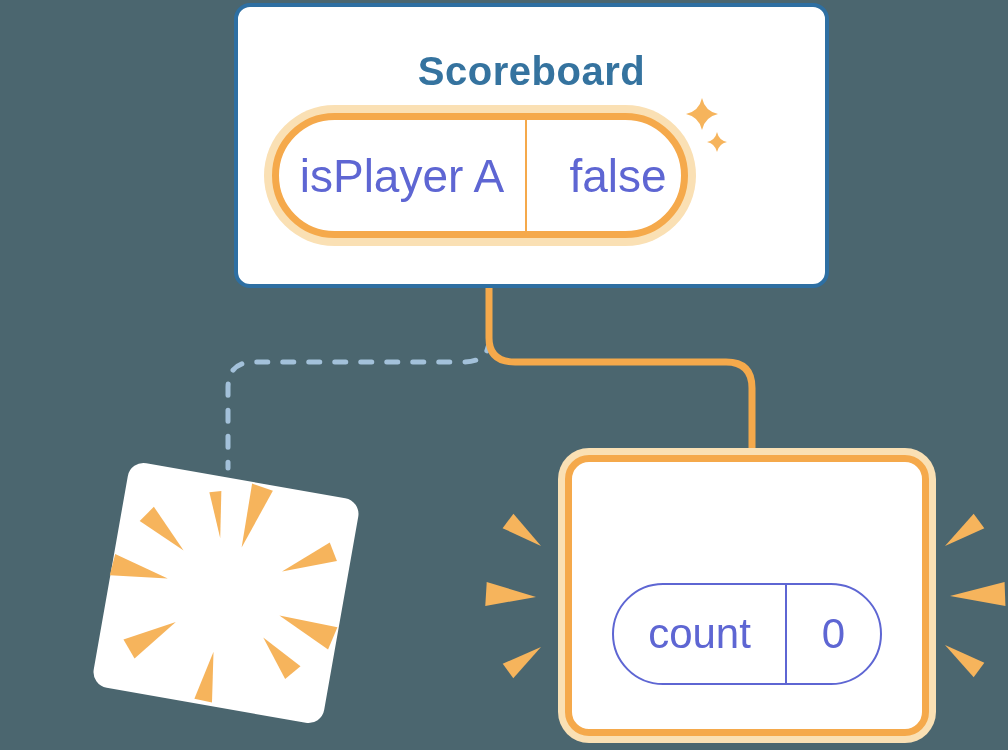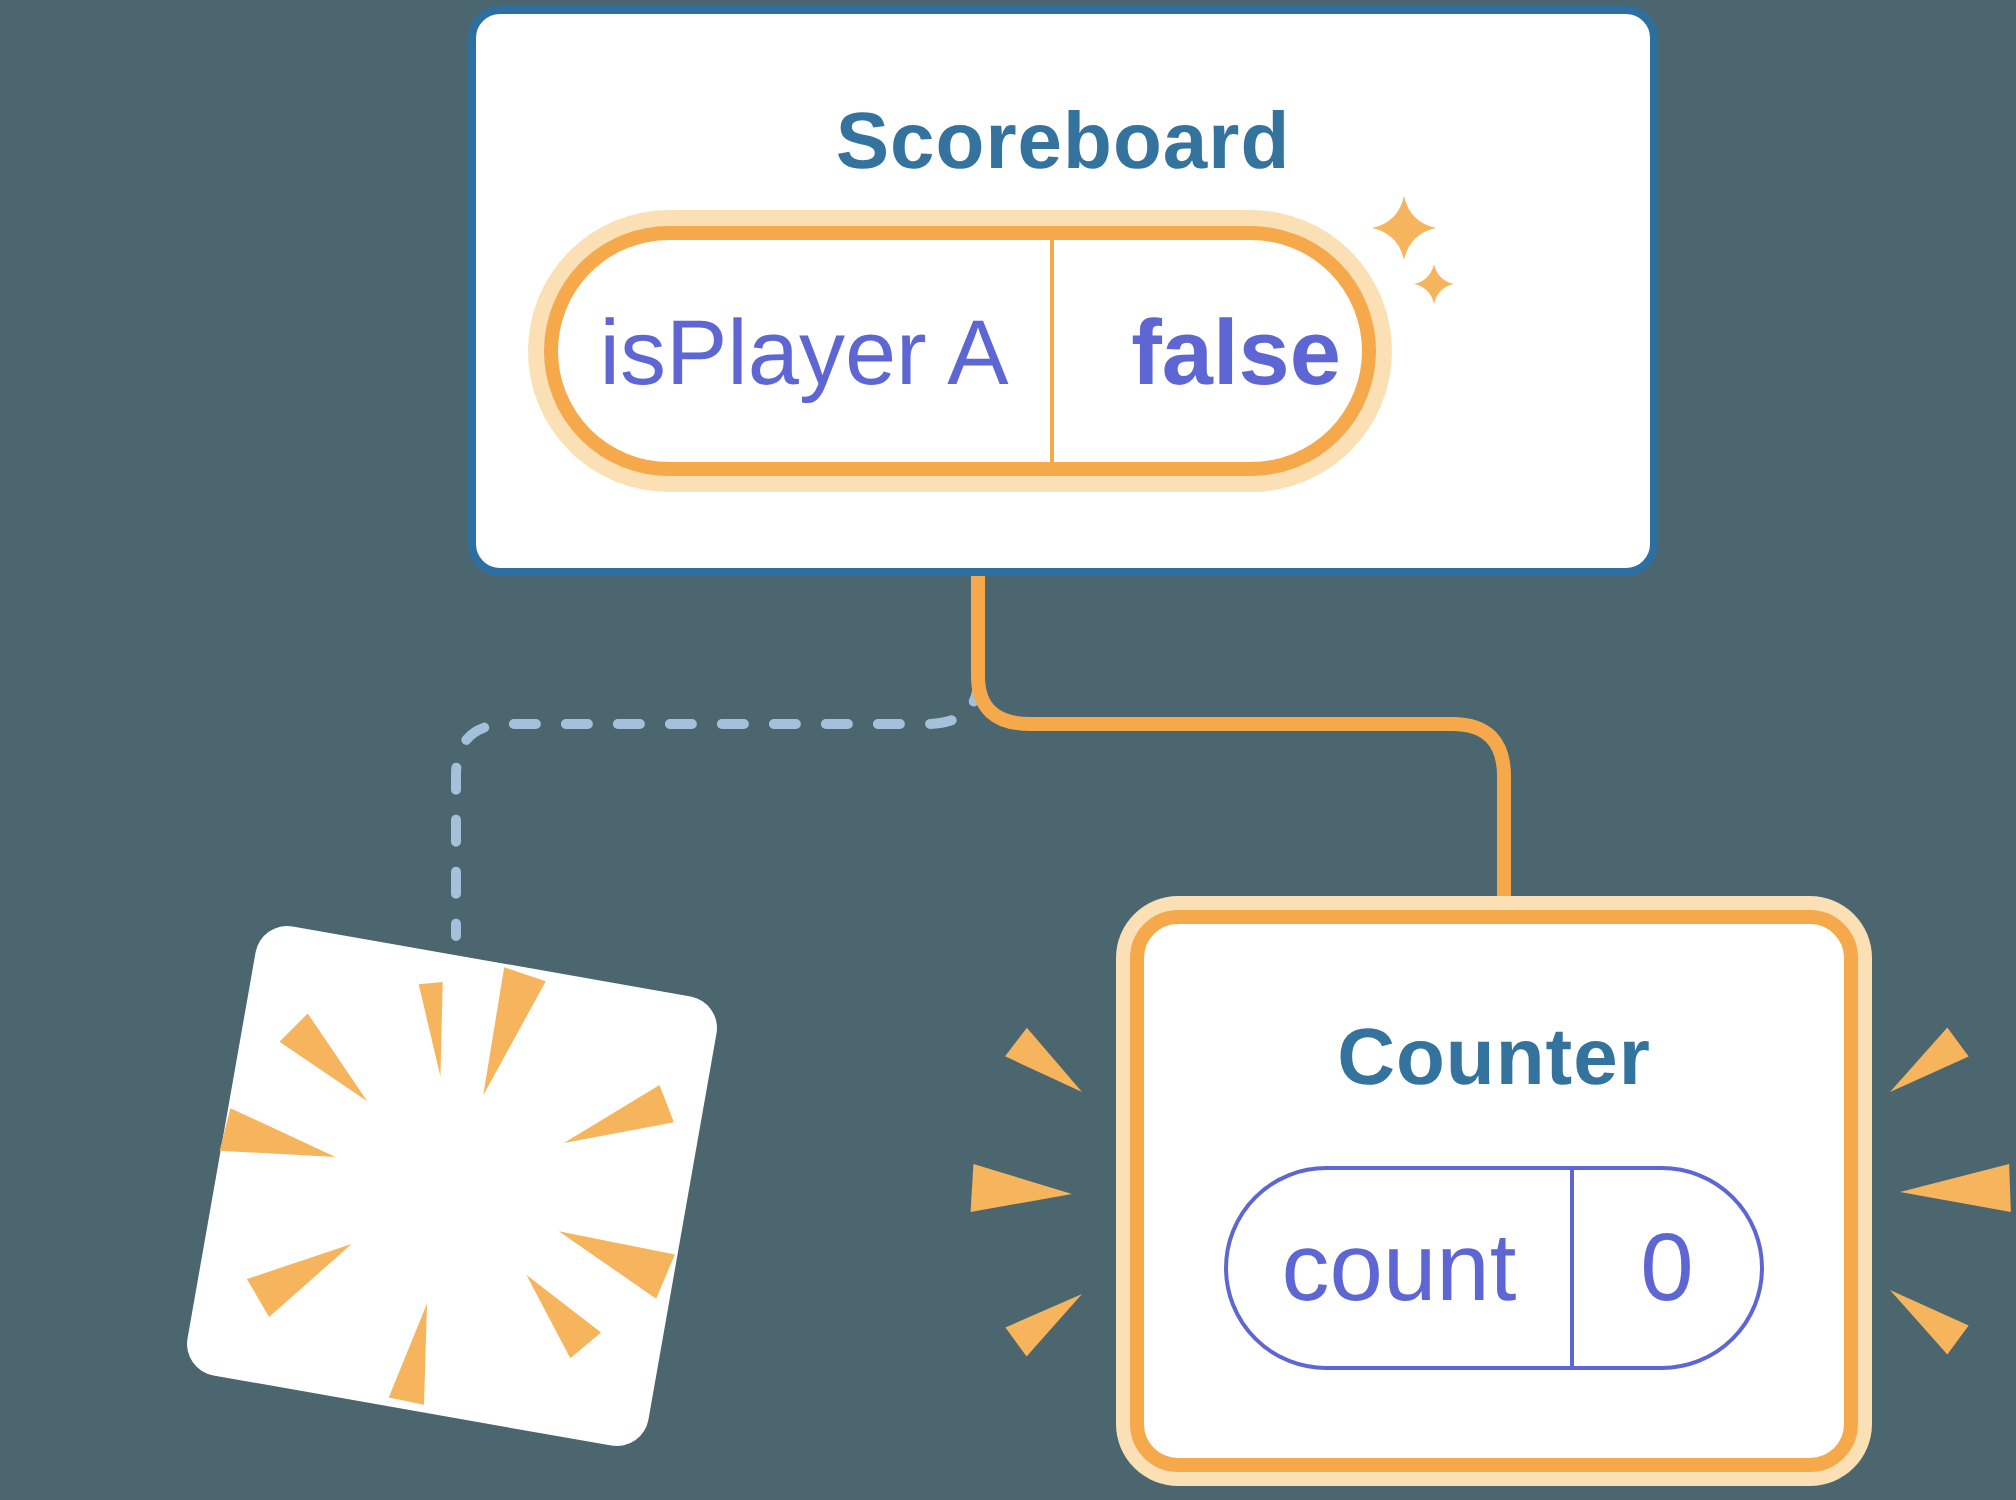--- a/index.html
+++ b/index.html
@@ -43,27 +43,27 @@
     color:#5E66D3;
   }
   .pill-highlight{
     left:34px;top:106px;width:416px;height:125px;
     border:7px solid #F5A94B;
     box-shadow:0 0 0 8px #FAE0B4;
     gap:28px;
   }
   .pill-highlight .cell{font-size:46px;}
   .pill-highlight .cell.key{width:246px;border-right:2px solid #F5A94B;}
-  .pill-highlight .cell.val{flex:1;font-weight:700;}
+  .pill-highlight .cell.val{flex:1;font-weight:400;}
 
   .pill-plain{
     left:40px;top:121px;width:270px;height:102px;
     border:2px solid #5E66D3;
   }
-  .pill-plain .cell{font-size:48px;}
+  .pill-plain .cell{font-size:42px;}
   .pill-plain .cell.key{width:171px;border-right:2px solid #5E66D3;}
   .pill-plain .cell.val{flex:1;}
 </style>
 </head>
 <body>
 
 <div class="stage">
 
   <svg class="decor" width="1008" height="750" viewBox="0 0 1008 750">
 
@@ -98,21 +98,20 @@
 
   <div class="card scoreboard">
     <div class="card-title">Scoreboard</div>
     <div class="pill pill-highlight">
       <div class="cell key">isPlayer A</div>
       <div class="cell val">false</div>
     </div>
   </div>
 
   <div class="card counter">
-    <div class="card-title">Counter</div>
     <div class="pill pill-plain">
       <div class="cell key">count</div>
       <div class="cell val">0</div>
     </div>
   </div>
 
   <svg class="overlay" width="1008" height="750" viewBox="0 0 1008 750">
     <g fill="#F6B45C">
       <path transform="translate(702,114) scale(16)" d="M0,-1 Q0.18,-0.18 1,0 Q0.18,0.18 0,1 Q-0.18,0.18 -1,0 Q-0.18,-0.18 0,-1 Z"></path>
       <path transform="translate(717,142) scale(10)" d="M0,-1 Q0.18,-0.18 1,0 Q0.18,0.18 0,1 Q-0.18,0.18 -1,0 Q-0.18,-0.18 0,-1 Z"></path>

